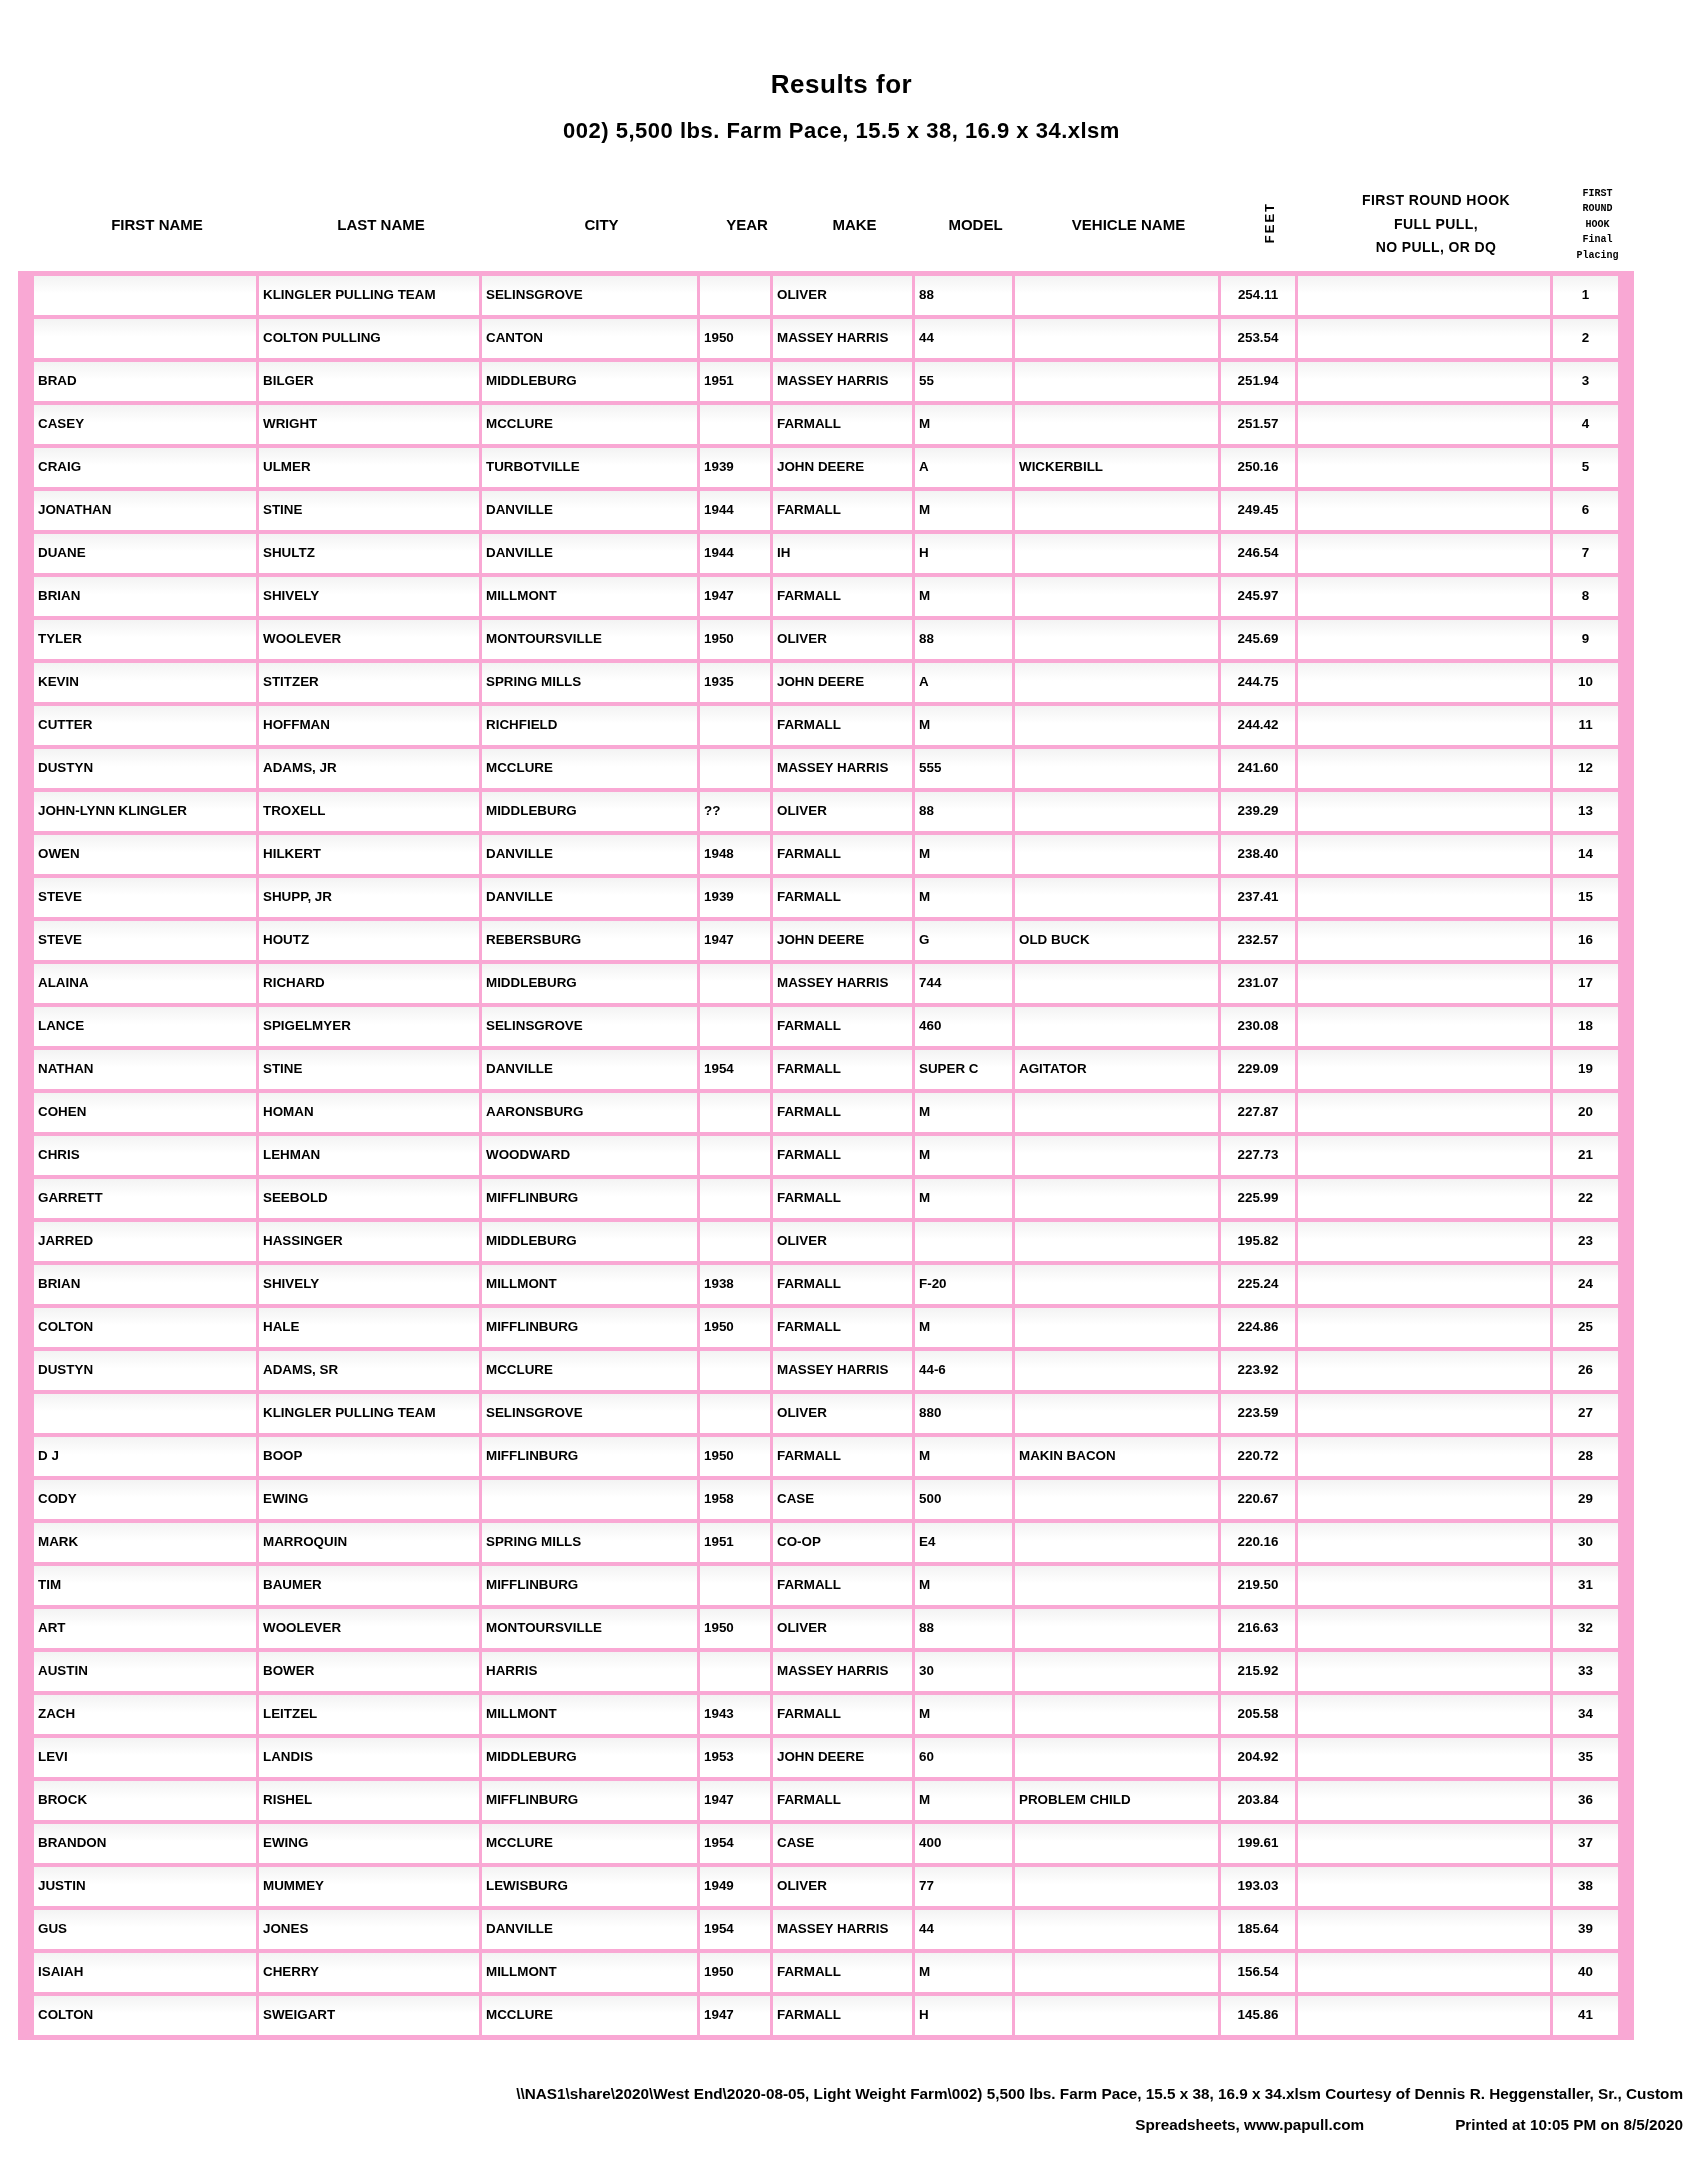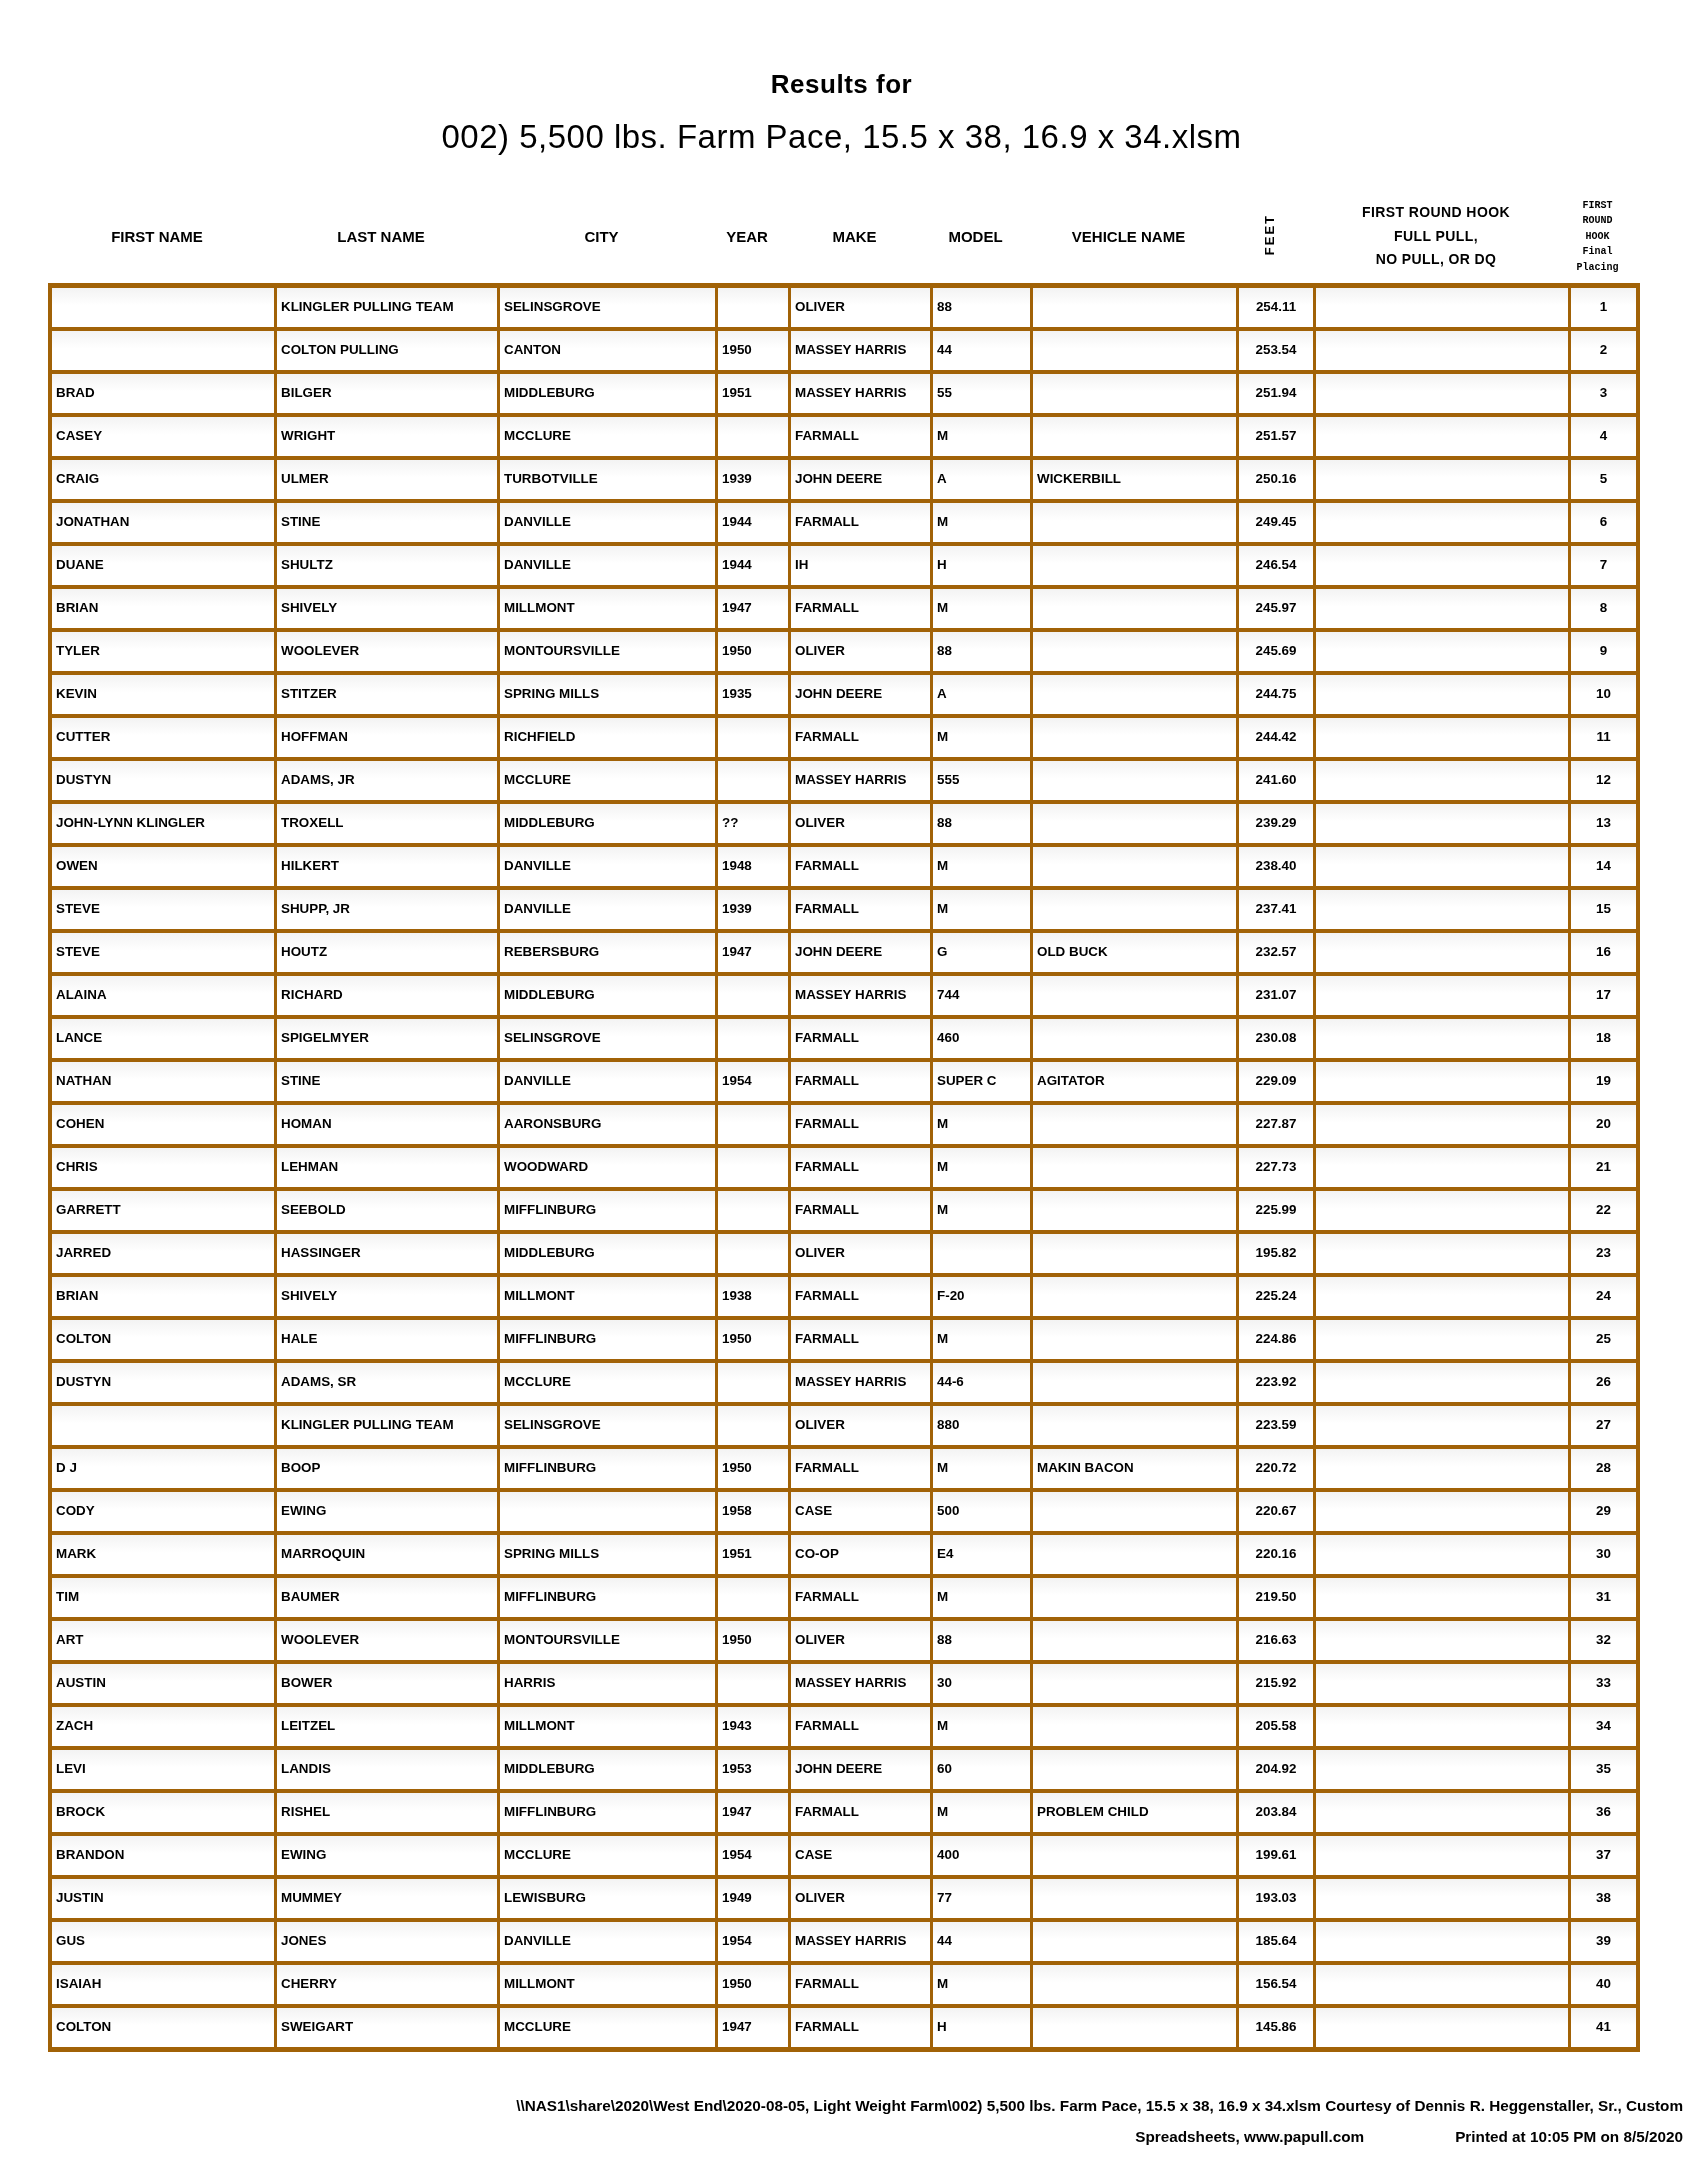--- a/index.html
+++ b/index.html
@@ -14,22 +14,22 @@
   .title1 {
     padding-top: 69px;
     text-align: center;
     font-weight: bold;
     font-size: 26px;
     letter-spacing: 0.5px;
   }
   .title2 {
     margin-top: 18px;
     text-align: center;
-    font-weight: normal;
-    font-size: 33px;
+    font-weight: bold;
+    font-size: 22px;
     letter-spacing: 0.5px;
   }
   
   .grid-cols {
     display: grid;
     grid-template-columns: 222px 220px 215px 70px 139px 97px 203px 74px 252px 65px;
     column-gap: 3px;
   }
   .thead {
     margin: 38px 0 0 46px;
@@ -46,23 +46,23 @@
     display: inline-block;
     writing-mode: vertical-rl;
     transform: rotate(180deg);
     font-size: 13px;
     letter-spacing: 2px;
   }
   .hook-head { font-size: 14px; line-height: 1.7; letter-spacing: 0.4px; }
   .placing-head { font-size: 10px; line-height: 1.55; font-family: Liberation Mono, monospace; }
   
   .tbl {
-    margin: 4px 0 0 48px;
-    background: #a16207;
-    padding: 5px 4px;
+    margin: 4px 0 0 18px;
+    background: #f9a8d4;
+    padding: 5px 16px;
     width: fit-content;
     row-gap: 4px;
     grid-auto-rows: 39px;
   }
   .cell {
     background: linear-gradient(180deg, #f3f3f3 0%, #ffffff 45%);
     font-weight: bold;
     font-size: 13.4px;
     line-height: 38px;
     padding-left: 4px;

